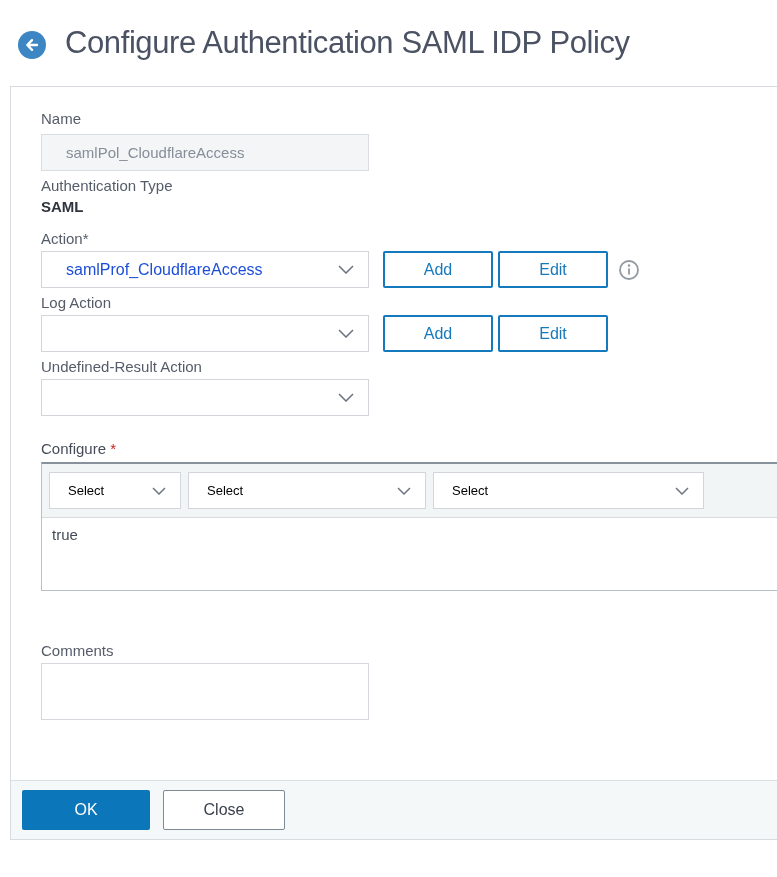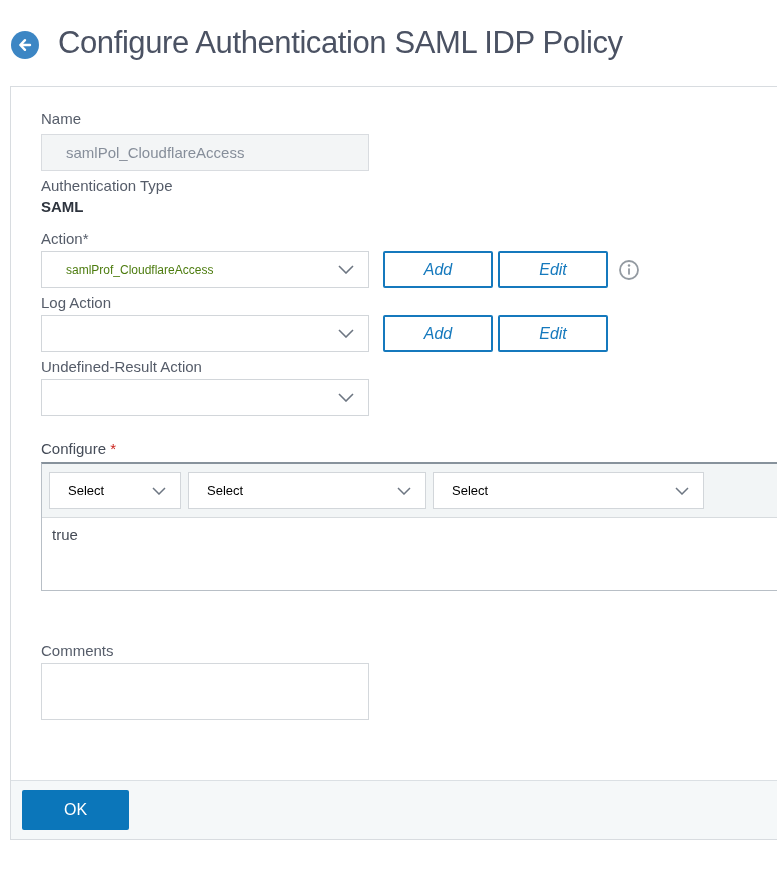--- a/index.html
+++ b/index.html
@@ -3,21 +3,21 @@
 <meta charset="utf-8">
 <style>
   html,body { margin:0; padding:0; }
   body {
     width:777px; height:877px; background:#ffffff; position:relative; overflow:hidden;
     font-family:"Liberation Sans", sans-serif;
   }
 
   
   .header { position:absolute; top:0; left:0; width:777px; height:86px;
-    display:flex; align-items:center; padding-left:11px; box-sizing:border-box; }
+    display:flex; align-items:center; padding-left:18px; box-sizing:border-box; }
   .back-btn { width:28px; height:28px; margin-top:4px; cursor:pointer; flex:0 0 auto; }
   .page-title { font-size:31px; font-weight:400; color:#4b5263; letter-spacing:-0.4px;
     margin:0 0 0 19px; white-space:nowrap; }
 
   
   .panel { position:absolute; left:10px; top:86px; width:770px; height:754px;
     background:#ffffff; border:1px solid #d8dce0; border-right:0; box-sizing:border-box;
     overflow:hidden; }
   .panel-body { padding:23px 0 0 30px; }
 
@@ -33,27 +33,27 @@
 
   .auth-value { font-size:15px; font-weight:bold; color:#2e343e; line-height:18px; margin:0 0 14px 0; }
 
   .row { display:flex; align-items:center; }
 
   .select {
     box-sizing:border-box; height:37px; background:#fff; border:1px solid #d2d6da;
     display:flex; align-items:center; justify-content:space-between; cursor:pointer;
   }
   .select-main { width:328px; padding:0 14px 0 24px; }
-  .select-value { font-size:12px; color:#4d7c0f; white-space:nowrap; overflow:hidden; }
+  .select-value { font-size:16px; color:#1d4ed8; white-space:nowrap; overflow:hidden; }
   .chev { display:flex; align-items:center; }
 
   .btn-outline-blue {
     box-sizing:border-box; width:110px; height:37px; background:#fff;
     border:2px solid #1579bd; color:#1579bd; font-size:16px; border-radius:2px;
-    font-family:"Liberation Sans", sans-serif; cursor:pointer; padding:0;font-style:italic;
+    font-family:"Liberation Sans", sans-serif; cursor:pointer; padding:0;
   }
   .gap14 { margin-left:14px; } .gap5 { margin-left:5px; } .gap10 { margin-left:10px; }
 
   .info-wrap { display:flex; align-items:center; cursor:pointer; }
 
   
   .expr-box { box-sizing:border-box; width:740px; border:1px solid #b8bfc6;
     border-top:2px solid #87929c; background:#fff; margin-bottom:51px; }
   .expr-toolbar { background:#f2f5f6; padding:8px 0 8px 7px; display:flex; gap:7px;
     border-bottom:1px solid #d7dbde; }
@@ -69,21 +69,21 @@
   .comments-textarea {
     display:block; box-sizing:border-box; width:328px; height:57px; border:1px solid #d4d8dc;
     background:#fff; resize:none; outline:none; padding:6px 10px; font-size:15px; color:#454b56;
     font-family:"Liberation Sans", sans-serif;
   }
 
   
   .panel-footer { position:absolute; left:0; right:0; bottom:0; height:59px;
     background:#f5f8f9; border-top:1px solid #dbe0e4; box-sizing:border-box;
     display:flex; align-items:flex-start; padding:9px 0 0 11px; gap:13px; }
-  .btn-primary { box-sizing:border-box; width:107px; height:40px; background:#0b76ba; color:#fff;
+  .btn-primary { box-sizing:border-box; width:128px; height:40px; background:#0b76ba; color:#fff;
     border:none; font-size:16px; border-radius:2px; cursor:pointer;
     font-family:"Liberation Sans", sans-serif; }
   .btn-close { box-sizing:border-box; width:122px; height:40px; background:#fff; color:#39404d;
     border:1px solid #7e8a96; font-size:16px; border-radius:2px; cursor:pointer;
     font-family:"Liberation Sans", sans-serif; }
 </style>
 </head>
 <body>
 
 <div class="header">
@@ -182,14 +182,15 @@
       <textarea class="expr-textarea" spellcheck="false" style="">true</textarea>
     </div>
 
     <label class="field-label" style="margin-bottom:4px;">Comments</label>
     <textarea class="comments-textarea" spellcheck="false" style=""></textarea>
 
   </div>
 
   <div class="panel-footer">
     <button class="btn-primary">OK</button>
+    <button class="btn-close">Close</button>
   </div>
 </div>
 
 </body></html>

